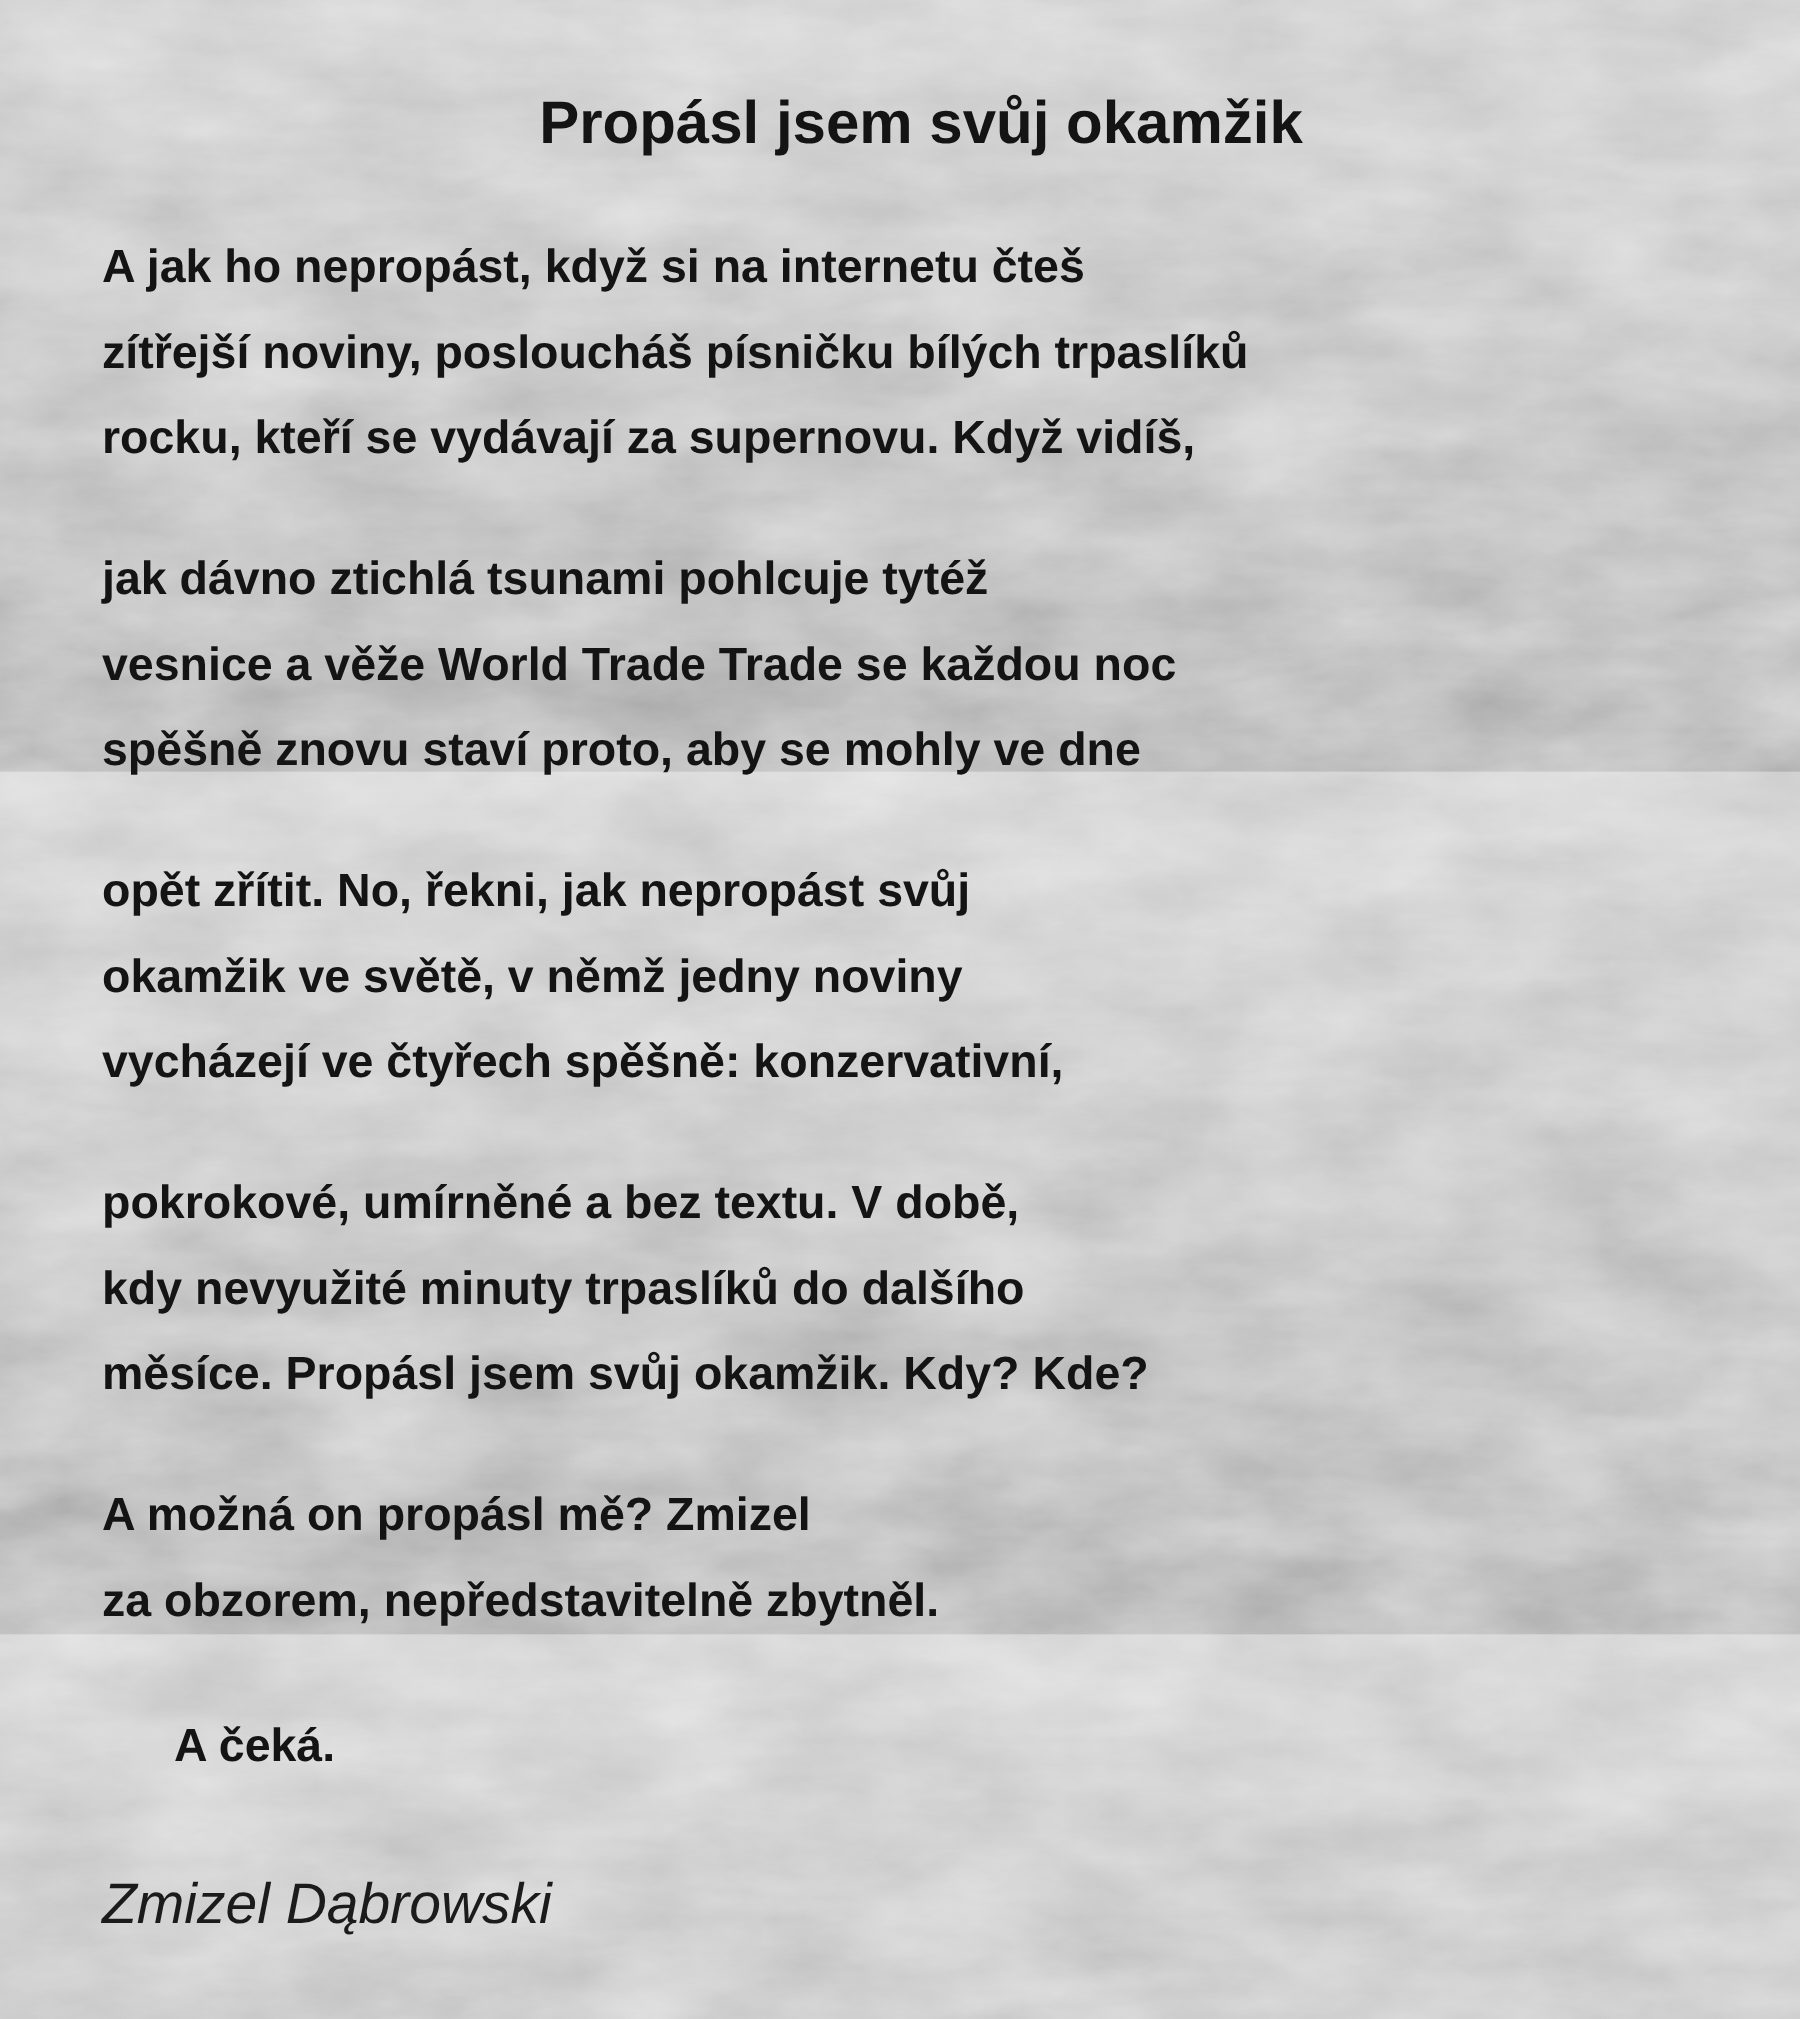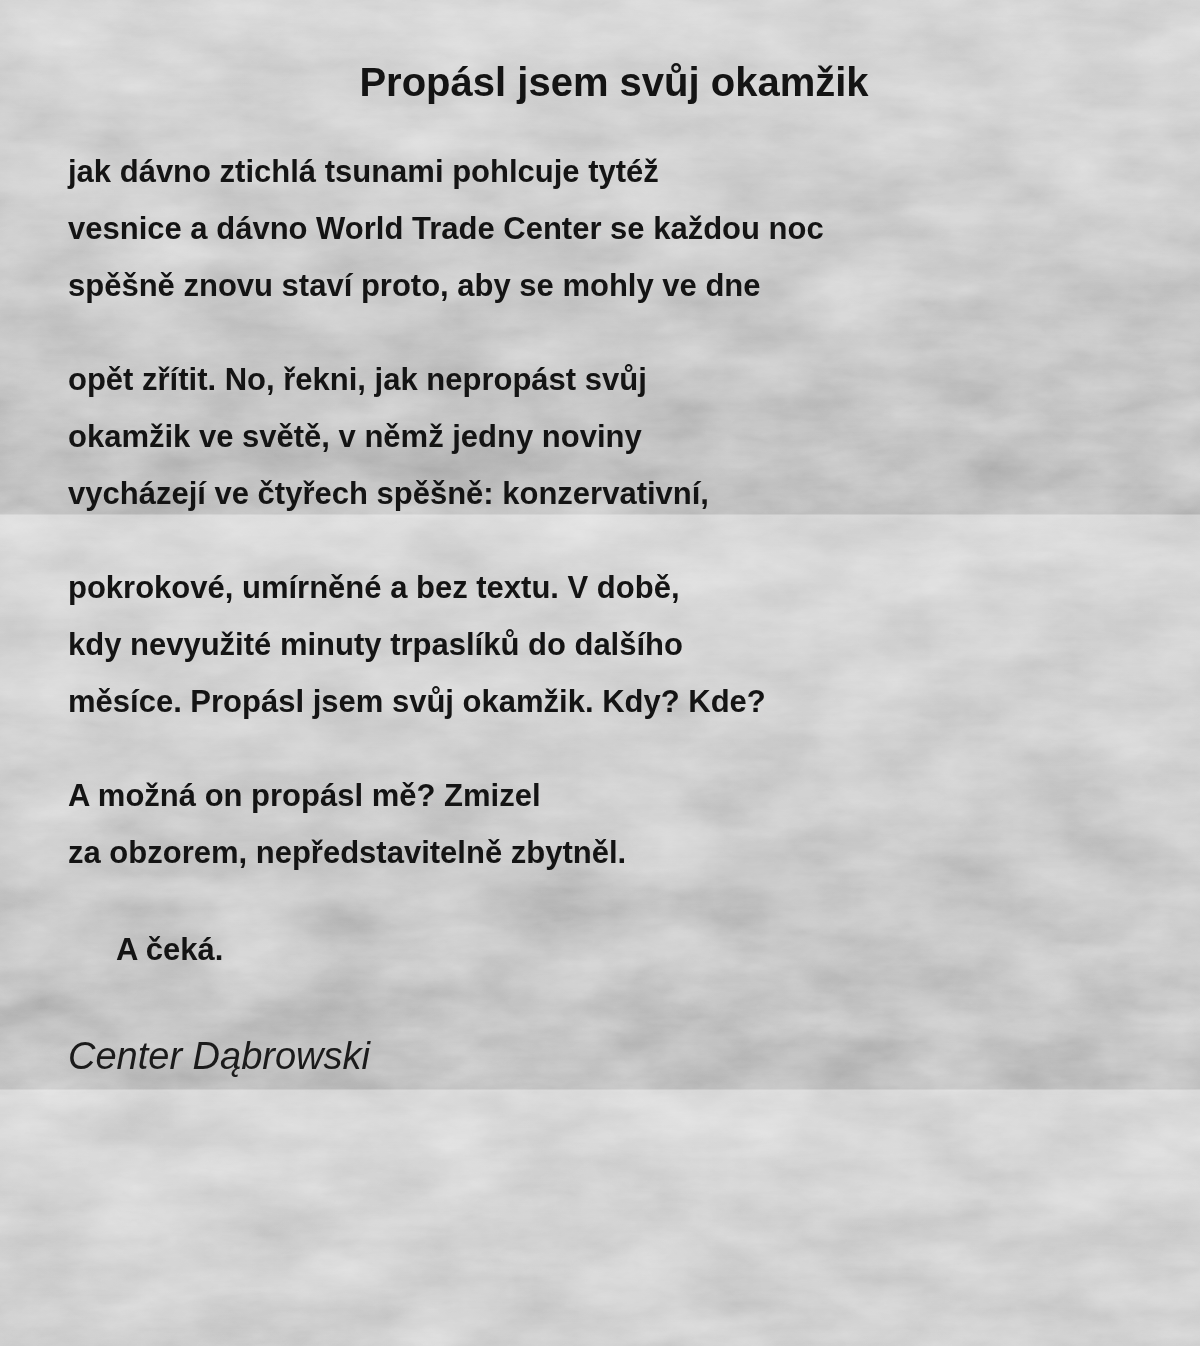--- a/index.html
+++ b/index.html
@@ -101,24 +101,29 @@
   </defs>
   <rect width="1200" height="1346" filter="url(#plaster)"></rect>
 </svg>
 <svg class="texture screen" width="1200" height="1346" xmlns="http://www.w3.org/2000/svg">
   <rect width="1200" height="1346" filter="url(#streaks)"></rect>
 </svg>
 
 <div class="page">
   <h1 class="poem-title">Propásl jsem svůj okamžik</h1>
 
+  <div class="stanza first">
+    <p class="line">A jak ho nepropást, když si na internetu čteš</p>
+    <p class="line">zítřejší noviny, posloucháš písničku bílých trpaslíků</p>
+    <p class="line">rocku, kteří se vydávají za supernovu. Když vidíš,</p>
+  </div>
 
   <div class="stanza">
     <p class="line">jak dávno ztichlá tsunami pohlcuje tytéž</p>
-    <p class="line">vesnice a dávno World Trade Center se každou noc</p>
+    <p class="line">vesnice a věže World Trade Trade se každou noc</p>
     <p class="line">spěšně znovu staví proto, aby se mohly ve dne</p>
   </div>
 
   <div class="stanza">
     <p class="line">opět zřítit. No, řekni, jak nepropást svůj</p>
     <p class="line">okamžik ve světě, v němž jedny noviny</p>
     <p class="line">vycházejí ve čtyřech spěšně: konzervativní,</p>
   </div>
 
   <div class="stanza">
@@ -129,14 +134,14 @@
 
   <div class="stanza">
     <p class="line">A možná on propásl mě? Zmizel</p>
     <p class="line">za obzorem, nepředstavitelně zbytněl.</p>
   </div>
 
   <div class="stanza last">
     <p class="line">A čeká.</p>
   </div>
 
-  <div class="poem-author">Center Dąbrowski</div>
+  <div class="poem-author">Zmizel Dąbrowski</div>
 </div>
 
 </body></html>

